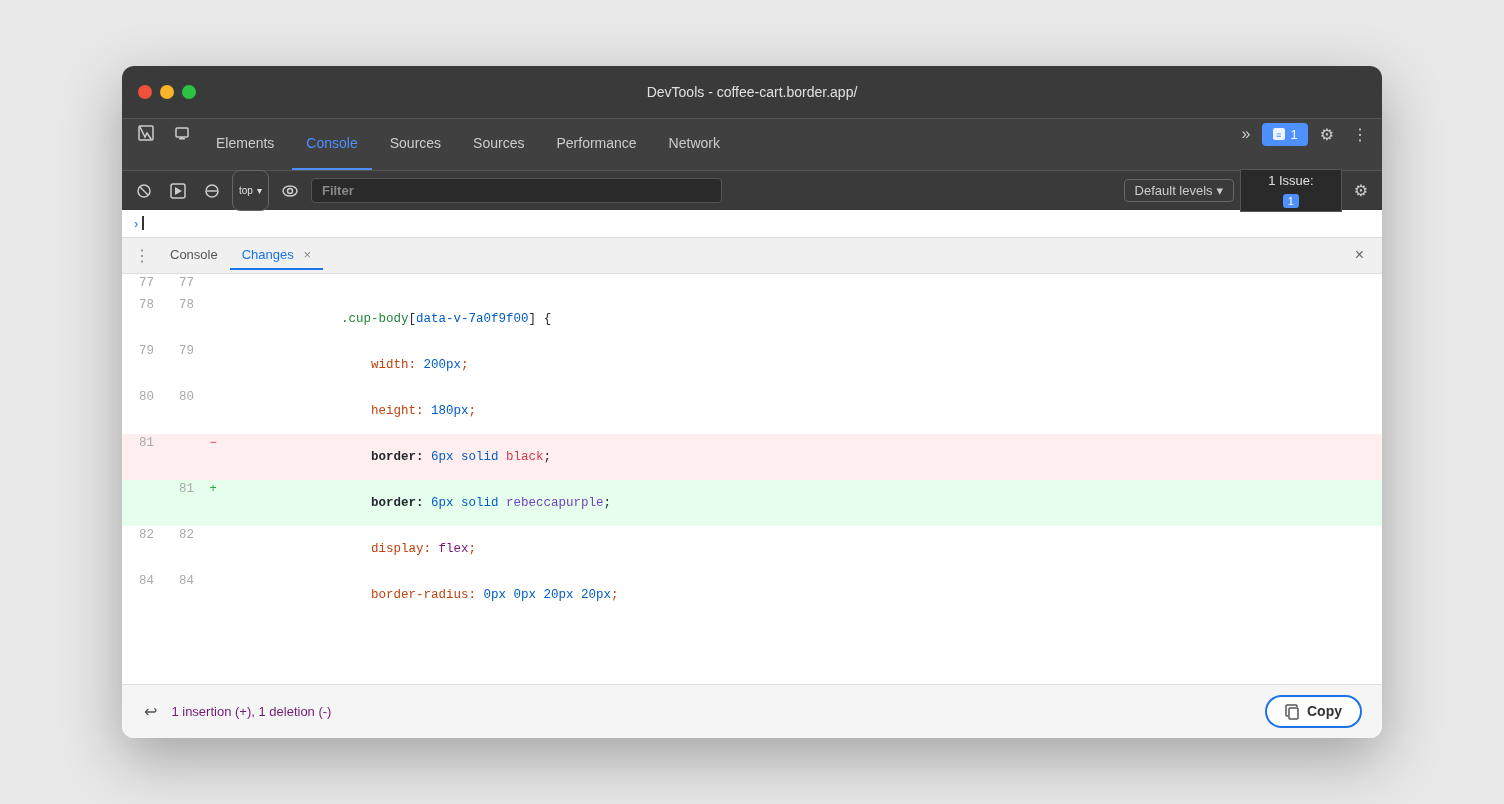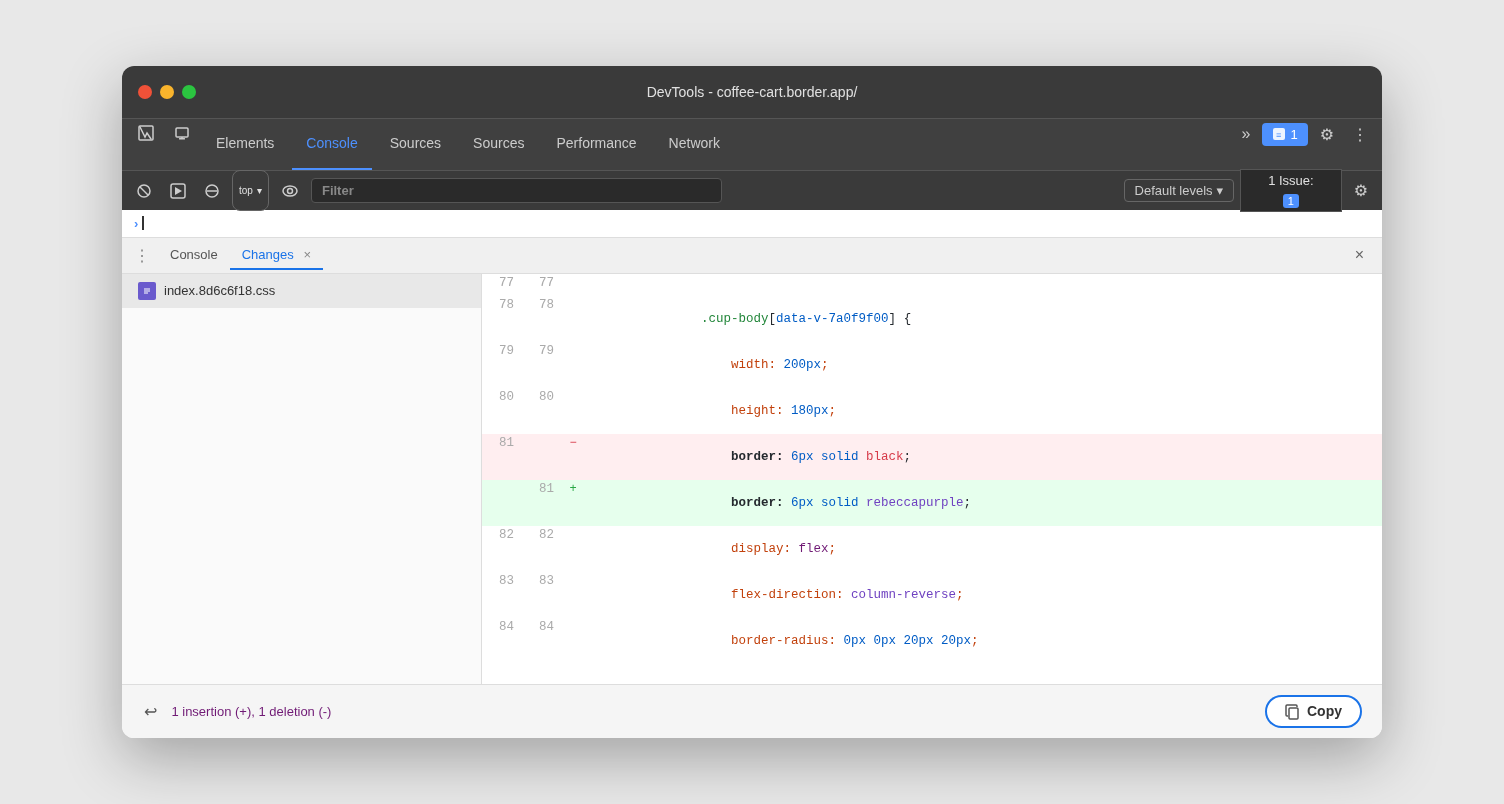--- a/index.html
+++ b/index.html
@@ -470,33 +470,20 @@
     </div>
     <div class="drawer-tab active">
       <span>Changes</span>
       <span style="margin-left:6px;color:#888;cursor:pointer;">×</span>
     </div>
     <button class="drawer-close">×</button>
   </div>
 
   <div class="main-content">
 
-    <div class="sidebar">
-      <div class="sidebar-file">
-        <div class="file-icon">
-          <svg width="10" height="12" viewBox="0 0 10 12" fill="none">
-            <rect width="10" height="12" rx="1" fill="#6a5acd"></rect>
-            <line x1="2" y1="4" x2="8" y2="4" stroke="white" stroke-width="1"></line>
-            <line x1="2" y1="6" x2="8" y2="6" stroke="white" stroke-width="1"></line>
-            <line x1="2" y1="8" x2="6" y2="8" stroke="white" stroke-width="1"></line>
-          </svg>
-        </div>
-        <span class="sidebar-filename">index.8d6c6f18.css</span>
-      </div>
-    </div>
 
     <div class="code-area">
       <table class="code-table">
         <colgroup>
           <col style="width:40px">
           <col style="width:40px">
           <col style="width:22px">
           <col>
         </colgroup>
         <tbody>
@@ -555,28 +542,20 @@
 
           <tr class="code-row">
             <td class="line-num line-num-old">82</td>
             <td class="line-num line-num-new">82</td>
             <td class="gutter"></td>
             <td class="code-content">
               <span class="kw-gray">    display: </span><span style="color:#701a75;">flex</span><span class="kw-gray">;</span>
             </td>
           </tr>
 
-          <tr class="code-row">
-            <td class="line-num line-num-old">83</td>
-            <td class="line-num line-num-new">83</td>
-            <td class="gutter"></td>
-            <td class="code-content">
-              <span class="kw-gray">    flex-direction: </span><span style="color:#6f42c1;">column-reverse</span><span class="kw-gray">;</span>
-            </td>
-          </tr>
 
           <tr class="code-row">
             <td class="line-num line-num-old">84</td>
             <td class="line-num line-num-new">84</td>
             <td class="gutter"></td>
             <td class="code-content">
               <span class="kw-gray">    border-radius: </span><span style="color:#005cc5;">0px 0px 20px 20px</span><span class="kw-gray">;</span>
             </td>
           </tr>
         </tbody>

